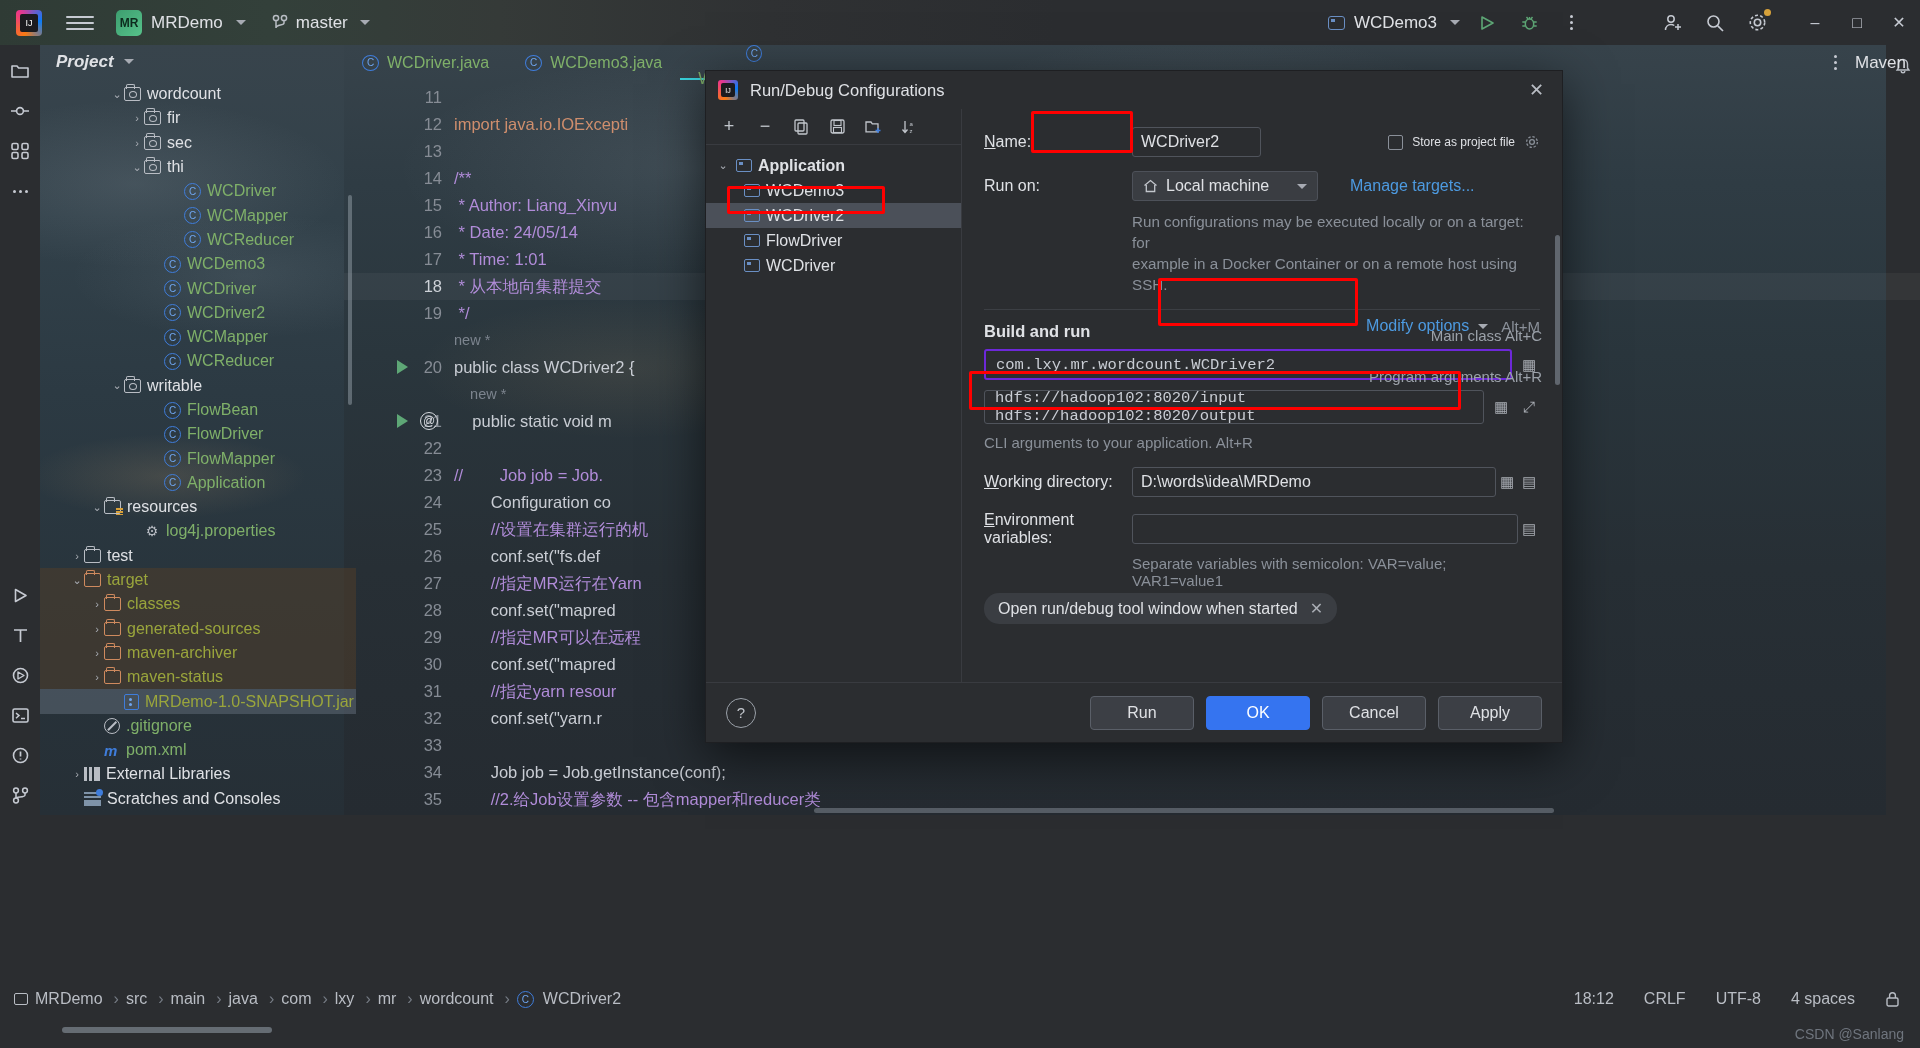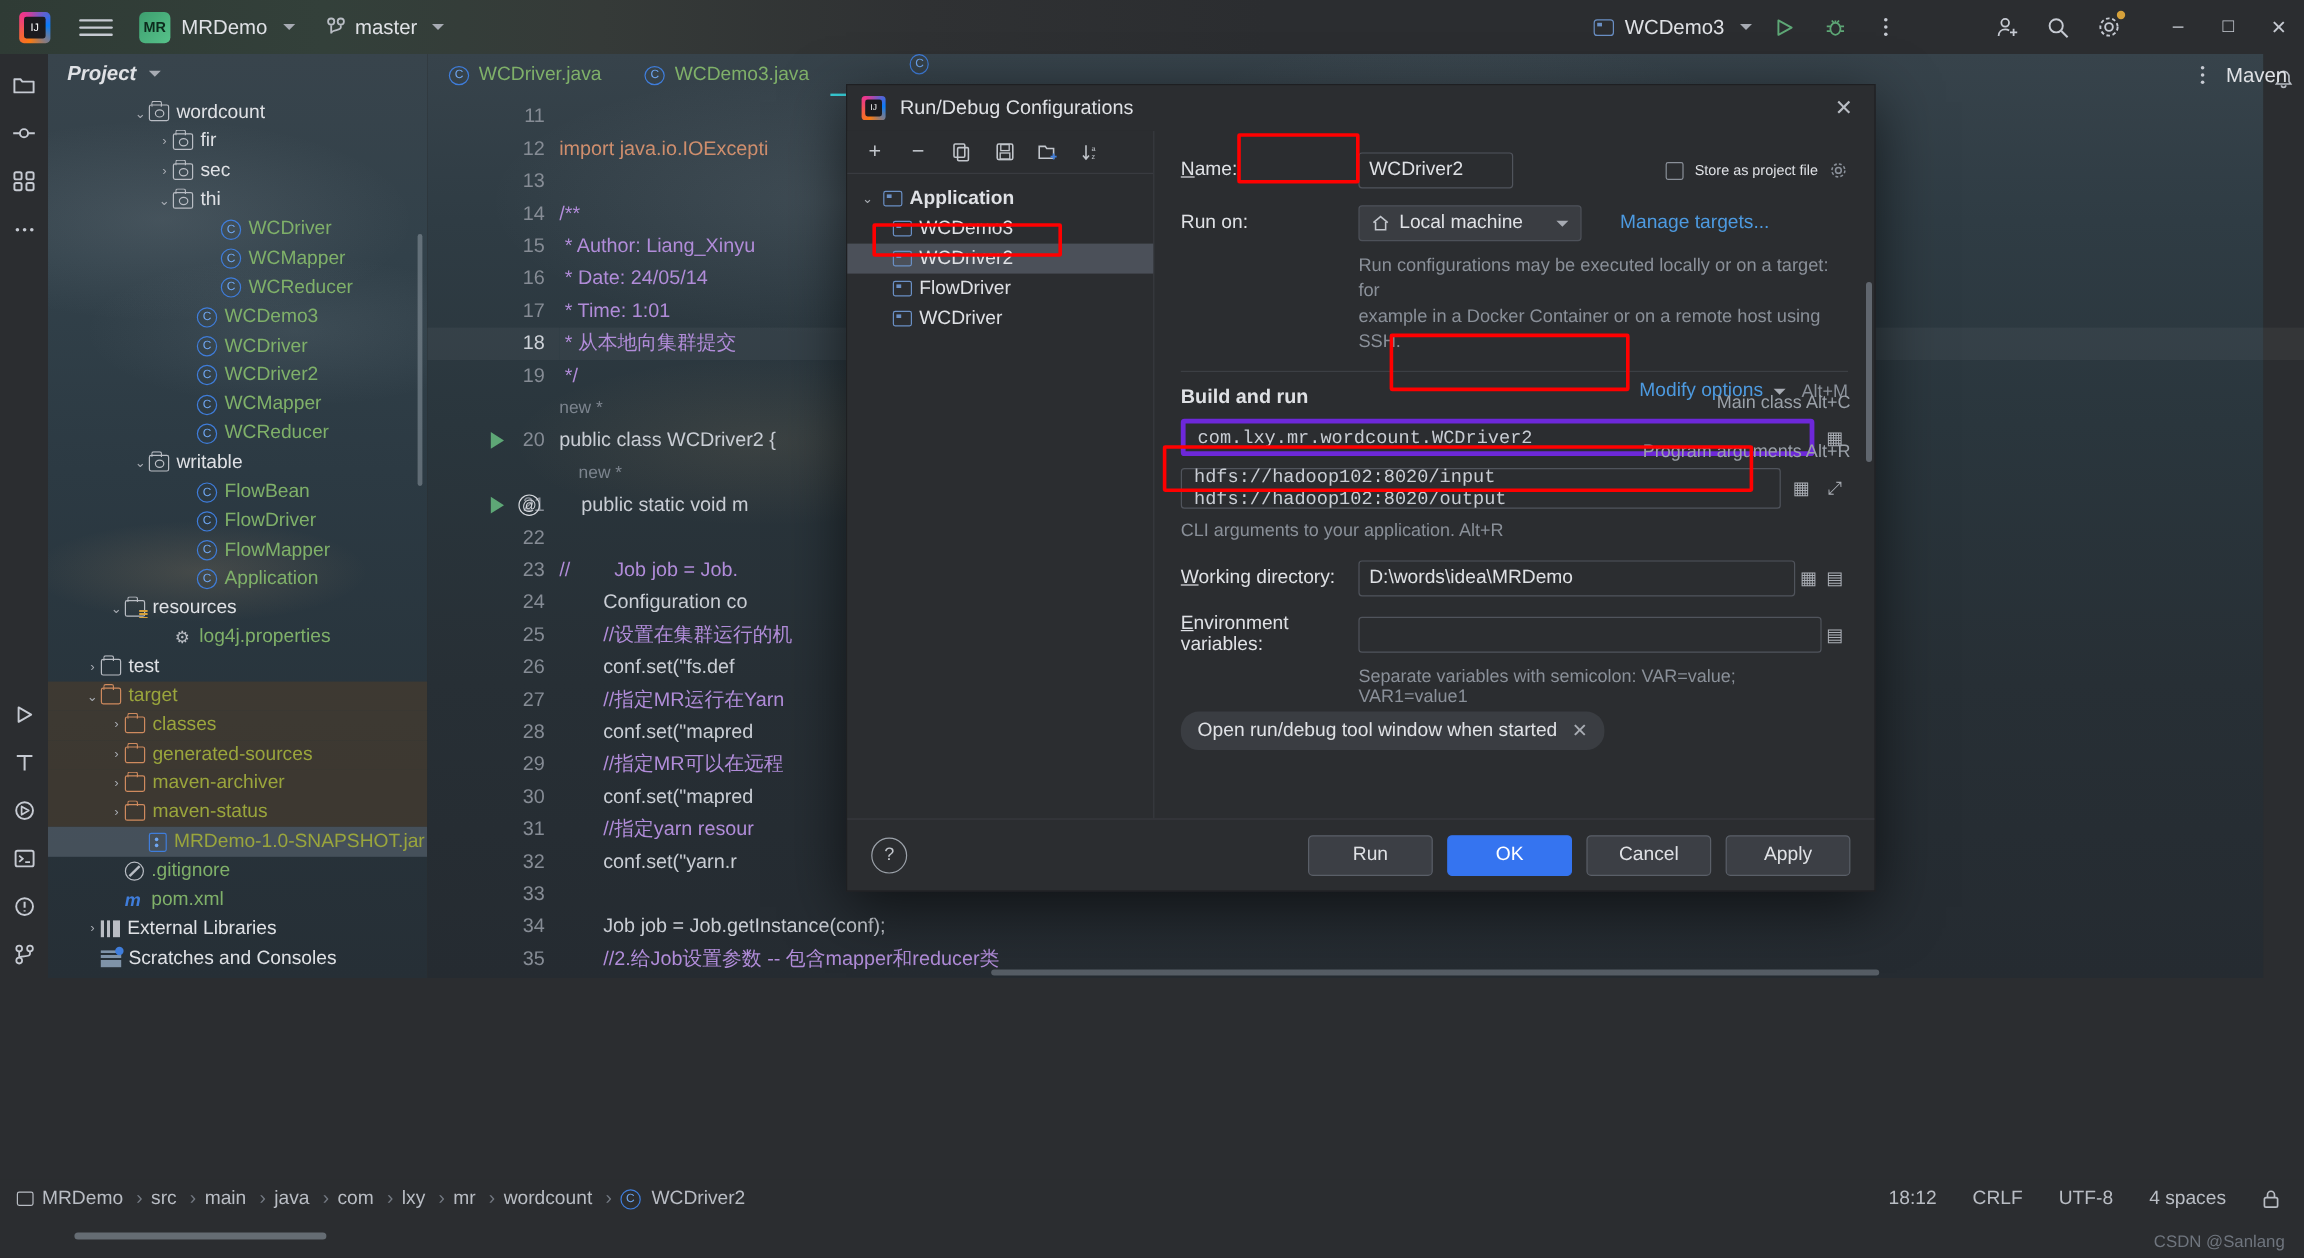--- a/index.html
+++ b/index.html
@@ -111,21 +111,21 @@
   .libico{width:16px;height:14px;margin-right:6px;flex:0 0 16px;
      background:linear-gradient(90deg,#b9bdc4 0 3px,transparent 3px 5px,#b9bdc4 5px 8px,transparent 8px 10px,#b9bdc4 10px 13px);}
   .scratchico{width:17px;height:14px;margin-right:6px;flex:0 0 17px;position:relative;
      background:linear-gradient(180deg,#7f93a8 0 2px,transparent 2px 4px,#7f93a8 4px 6px,transparent 6px 8px,#7f93a8 8px 10px);}
   .scratchico::after{content:"";position:absolute;right:-2px;top:-3px;width:7px;height:7px;border-radius:50%;
      background:#3f7ddb;}
   #proj-scroll { position:absolute; right:4px; top:150px; width:4px; height:210px;
      background:rgba(160,170,180,.45); border-radius:2px; z-index:3;}
 
   
-  #editor { position:absolute; left:356px; top:45px; right:0; height:770px; background:#2b2d30; overflow:hidden;}
+  #editor { position:absolute; left:344px; top:45px; right:0; height:770px; background:#2b2d30; overflow:hidden;}
   #editor-bg { position:absolute; inset:0;
      background:
        radial-gradient(ellipse 420px 160px at 22% 16%, rgba(200,210,220,.10), transparent 70%),
        radial-gradient(ellipse 380px 130px at 55% 10%, rgba(190,205,215,.08), transparent 70%),
        radial-gradient(ellipse 300px 100px at 18% 42%, rgba(215,175,120,.10), transparent 70%),
        linear-gradient(180deg,#37434b 0%, #2f3c44 18%, #2a363d 40%, #272f35 68%, #252b31 100%);
   }
   #tabbar { position:relative; z-index:2; height:35px; display:flex; align-items:center;
      gap:0px; font-size:16px; }
   .tab { height:35px; display:flex;align-items:center; gap:8px; padding:0 18px;
@@ -198,21 +198,21 @@
   #jre-row { display:flex; align-items:center; gap:0px; margin-bottom:10px; position:relative;}
   #jre-combo { width:184px; height:32px; background:#3a3d42; border:1px solid #4d5159;
      border-radius:3px; display:flex; align-items:center; gap:6px; padding:0 8px;
      font-family:"Liberation Mono", monospace; font-size:15px; color:#dfe1e5;}
   #jre-combo .dim { color:#8a9099; }
   #vm-field { flex:1; height:36px; margin-left:6px; background:#2b2d30;
      border-top:2px solid #3f7ddb; border-bottom:2px solid #3f7ddb; border-left:none;border-right:none;
      display:flex; align-items:center; padding:0 10px;
      font-family:"Liberation Mono", monospace; font-size:15.5px; color:#c9cdd4;}
   .mainclass-row { display:flex; align-items:center; gap:6px; margin-bottom:10px;}
-  #mainclass { flex:1; height:31px; background:#2b2d30; border:4px solid #6d28d9; border-radius:3px;
+  #mainclass { flex:1; height:31px; background:#2b2d30; border:2px solid #6d28d9; border-radius:3px;
      display:flex;align-items:center; padding:0 10px;
      font-family:"Liberation Mono", monospace; font-size:15.5px; color:#c9cdd4;}
   #prog-args { flex:1; height:34px; background:#2b2d30; border:1px solid #50545c; border-radius:3px;
      display:flex;align-items:center; padding:0 10px;
      font-family:"Liberation Mono", monospace; font-size:15.5px; color:#c9cdd4;}
   .ficon-btn { width:22px;height:26px; display:flex;align-items:center;justify-content:center;
      color:#a9adb4; font-size:15px;}
   #cli-hint { color:#8a9099; font-size:15px; margin:6px 0 16px 0;}
   #pill { display:inline-flex; align-items:center; gap:12px; background:#3a3d42; border-radius:15px;
      padding:6px 14px; font-size:16px; color:#dfe1e5; margin-top:4px;}

